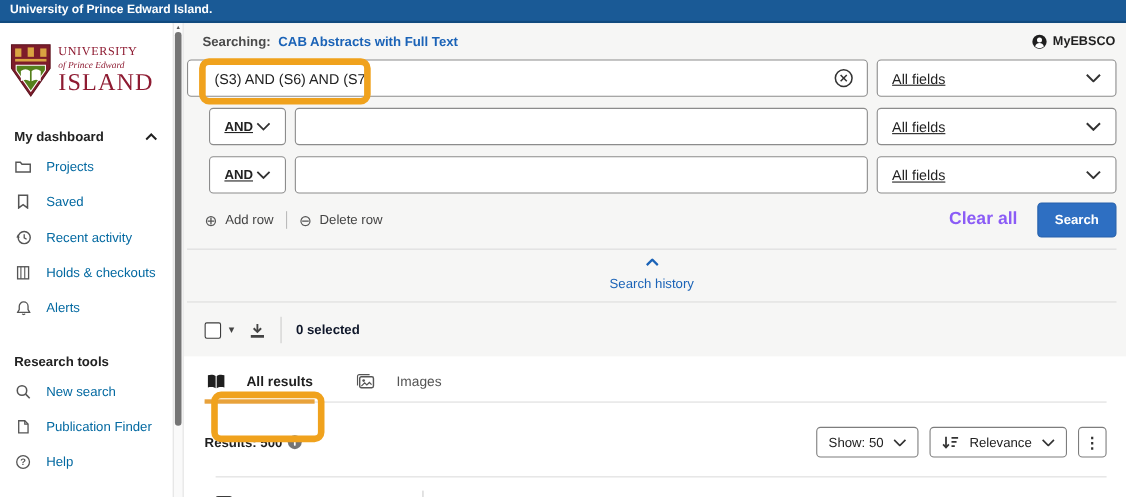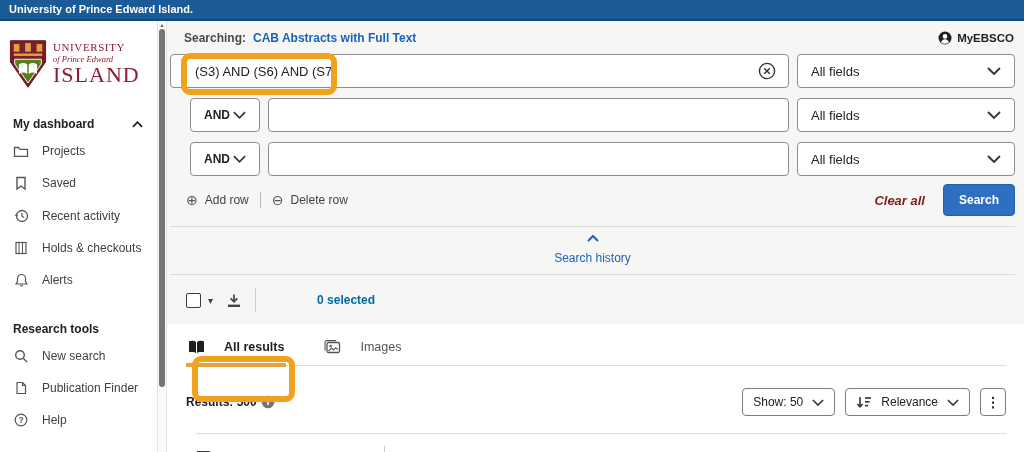--- a/index.html
+++ b/index.html
@@ -15,67 +15,67 @@
   
   .sidebar { width:157px; background:#fff; flex:none; padding-top:14px; }
   .logo { display:flex; align-items:center; gap:6px; padding:4px 6px 10px 9px; }
   .logo-text { font-family:"Liberation Serif",serif; color:#8e1b32; line-height:1; }
   .logo-l1 { font-size:11px; letter-spacing:.6px; }
   .logo-l2 { font-size:8.5px; font-style:italic; margin:2px 0 1px; }
   .logo-l3 { font-size:22px; letter-spacing:1px; }
   .nav { padding:0 12px 0 13px; }
   .nav-header { display:flex; justify-content:space-between; align-items:center;
                 font-size:12px; font-weight:bold; color:#222; margin:18px 2px 4px 0; }
-  .nav-item { display:flex; align-items:center; gap:13px; padding:9px 0; font-size:12px; color:#404040; cursor:pointer; }
+  .nav-item { display:flex; align-items:center; gap:13px; padding:9px 0; font-size:12px; color:#0369a1; cursor:pointer; }
   .nav-item .ico { width:16px; display:flex; justify-content:center; flex:none; }
 
   
   .vscroll { width:10px; flex:none; background:#fafafa; border-left:1px solid #e3e3e3; border-right:1px solid #e3e3e3; position:relative; }
   .vscroll .arrow { position:absolute; top:1px; left:0; width:8px; text-align:center; font-size:5px; color:#555; }
   .vscroll .thumb { position:absolute; top:8px; left:1px; width:6px; height:358px; background:#757575; border-radius:4px; }
 
   
   .main { flex:1; background:#f6f6f5; padding:0 9px 0 3px; display:flex; flex-direction:column; min-width:0; }
 
   .searchingbar { display:flex; justify-content:space-between; align-items:center; margin:10px 1px 0 14px; height:20px; }
   .searching-left { display:flex; gap:7px; font-size:12px; font-weight:bold; }
   .searching-label { color:#4a4a4a; }
   .db-link { color:#1b63b7; cursor:pointer; }
   .account { display:flex; align-items:center; gap:5px; font-size:11.5px; font-weight:bold; color:#1f1f1f; cursor:pointer; }
 
-  .form-row { display:flex; align-items:flex-start; gap:8px; height:34px; margin-top:9px; }
+  .form-row { display:flex; align-items:flex-start; gap:8px; height:34px; margin-top:9px;text-decoration:underline; }
   .form-row.r2 { margin-top:10px; }
   .qinput-wrap { flex:1; position:relative; height:34px; }
   .qinput { width:100%; height:34px; border:1px solid #8c8c8c; border-radius:4px; background:#fff;
             font-family:"Liberation Sans",sans-serif; font-size:13px; color:#222; padding:0 40px 0 24px; }
   .form-row.r2 .qinput { padding-left:12px; }
   .clear-btn { position:absolute; right:13px; top:8px; width:18px; height:18px; cursor:pointer; }
   .sel { display:flex; justify-content:space-between; align-items:center; background:#fff;
          border:1px solid #8c8c8c; border-radius:4px; height:34px; padding:0 13px; font-size:13px; color:#222; cursor:pointer; }
   .sel-fields { width:218px; flex:none; }
   .sel-bool { width:70px; flex:none; margin-left:20px; font-size:12px; font-weight:bold; }
 
   .action-row { display:flex; align-items:center; margin:9px 0 0 16px; height:30px; }
   .rowtool { display:flex; align-items:center; gap:7px; font-size:12px; color:#444; cursor:pointer; }
   .rowtool .circ { font-size:14px; color:#555; line-height:1; }
   .vdiv { width:1px; height:16px; background:#bbb; margin:0 11px; }
-  .clear-all { margin-left:auto; font-size:13px; font-weight:bold; color:#7f1d1d; cursor:pointer;font-style:italic; }
+  .clear-all { margin-left:auto; font-size:16px; font-weight:bold; color:#8b5cf6; cursor:pointer; }
   .search-btn { margin-left:18px; background:#2e6fc2; border:1px solid #2761ab; border-radius:4px; color:#fff;
                 font-family:"Liberation Sans",sans-serif; font-size:12px; font-weight:bold; padding:8px 15px; cursor:pointer; }
 
   .hdiv { border-top:1px solid #dcdcdc; margin-top:11px; }
   .history-row { display:flex; justify-content:center; align-items:center; gap:9px; padding:8px 0 9px;
                  color:#1b63b7; font-size:12px; cursor:pointer; border-bottom:1px solid #dcdcdc;flex-direction:column; }
 
   .select-toolbar { display:flex; align-items:center; margin:13px 0 12px 16px; height:24px; }
   .cbox { width:15px; height:15px; border:1.6px solid #3c3c3c; border-radius:2px; background:#fff; cursor:pointer; flex:none; }
   .caret { font-size:10px; color:#444; margin-left:7px; cursor:pointer; }
   .tool-ico { margin-left:13px; cursor:pointer; display:flex; }
   .tb-div { width:1px; height:24px; background:#ccc; margin:0 13px; }
-  .sel-count { font-size:12px; font-weight:bold; color:#0369a1;margin-left:48px; }
+  .sel-count { font-size:12px; font-weight:bold; color:#0f172a; }
 
   .results-card { background:#fff; flex:1; margin:0 -9px 0 -3px; padding:0 18px 0 19px; }
   .tabs { display:flex; gap:36px; padding-top:13px; border-bottom:1px solid #ddd; }
   .tab { display:flex; align-items:center; gap:19px; padding:3px 2px 11px; font-size:12.5px; color:#555; cursor:pointer; }
   .tab.active { font-weight:bold; color:#1f1f1f; border-bottom:4px solid #e8a23b; margin-bottom:-2px; padding-bottom:9px; }
 
   .results-row { display:flex; align-items:center; margin-top:22px; height:28px; }
   .results-count { display:flex; align-items:center; gap:4px; font-size:12px; font-weight:bold; color:#1f1f1f; }
   .right-controls { margin-left:auto; display:flex; align-items:center; gap:10px; }
   .mini-sel { display:flex; align-items:center; gap:9px; background:#fff; border:1px solid #7d7d7d; border-radius:4px;

